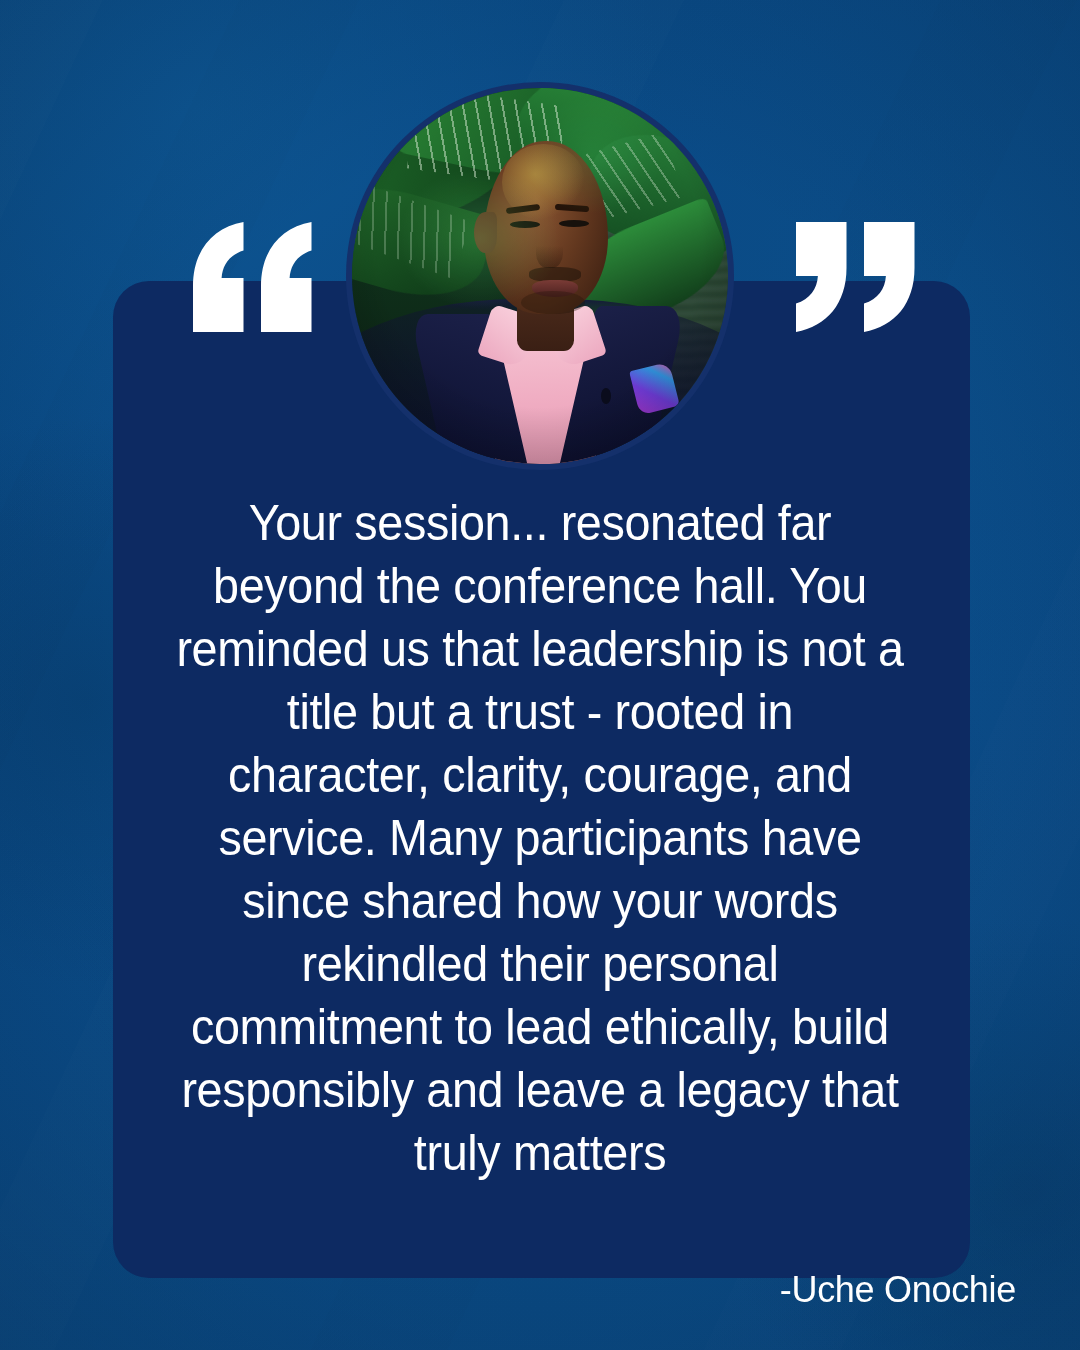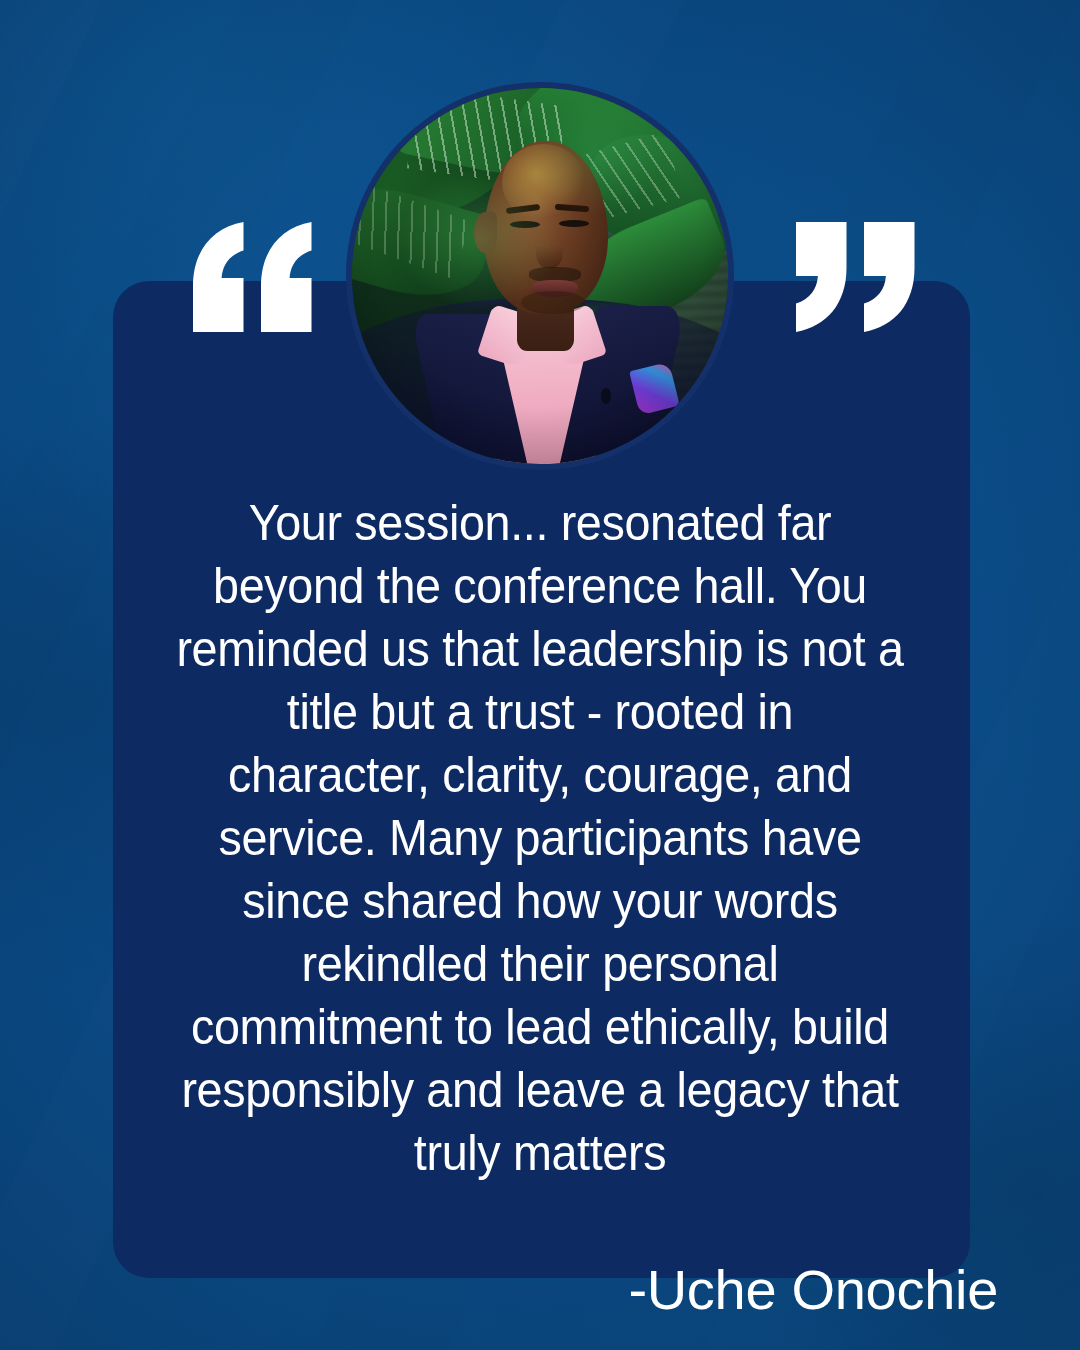--- a/index.html
+++ b/index.html
@@ -245,25 +245,25 @@
     font-weight: 400;
     letter-spacing: -0.4px;
     transform: scaleX(0.935);
     transform-origin: 50% 0;
     white-space: pre-line;
   }
 
   
   .attribution {
     position: absolute;
-    right: 82px;
+    right: 64px;
     top: 1262px;
     color: #ffffff;
     font-family: "Liberation Sans", sans-serif;
-    font-size: 56px;
+    font-size: 36px;
     line-height: 56px;
     font-weight: 400;
     letter-spacing: -0.3px;
     white-space: nowrap;
   }
 </style>
 </head>
 <body>
 
 <div id="canvas">

